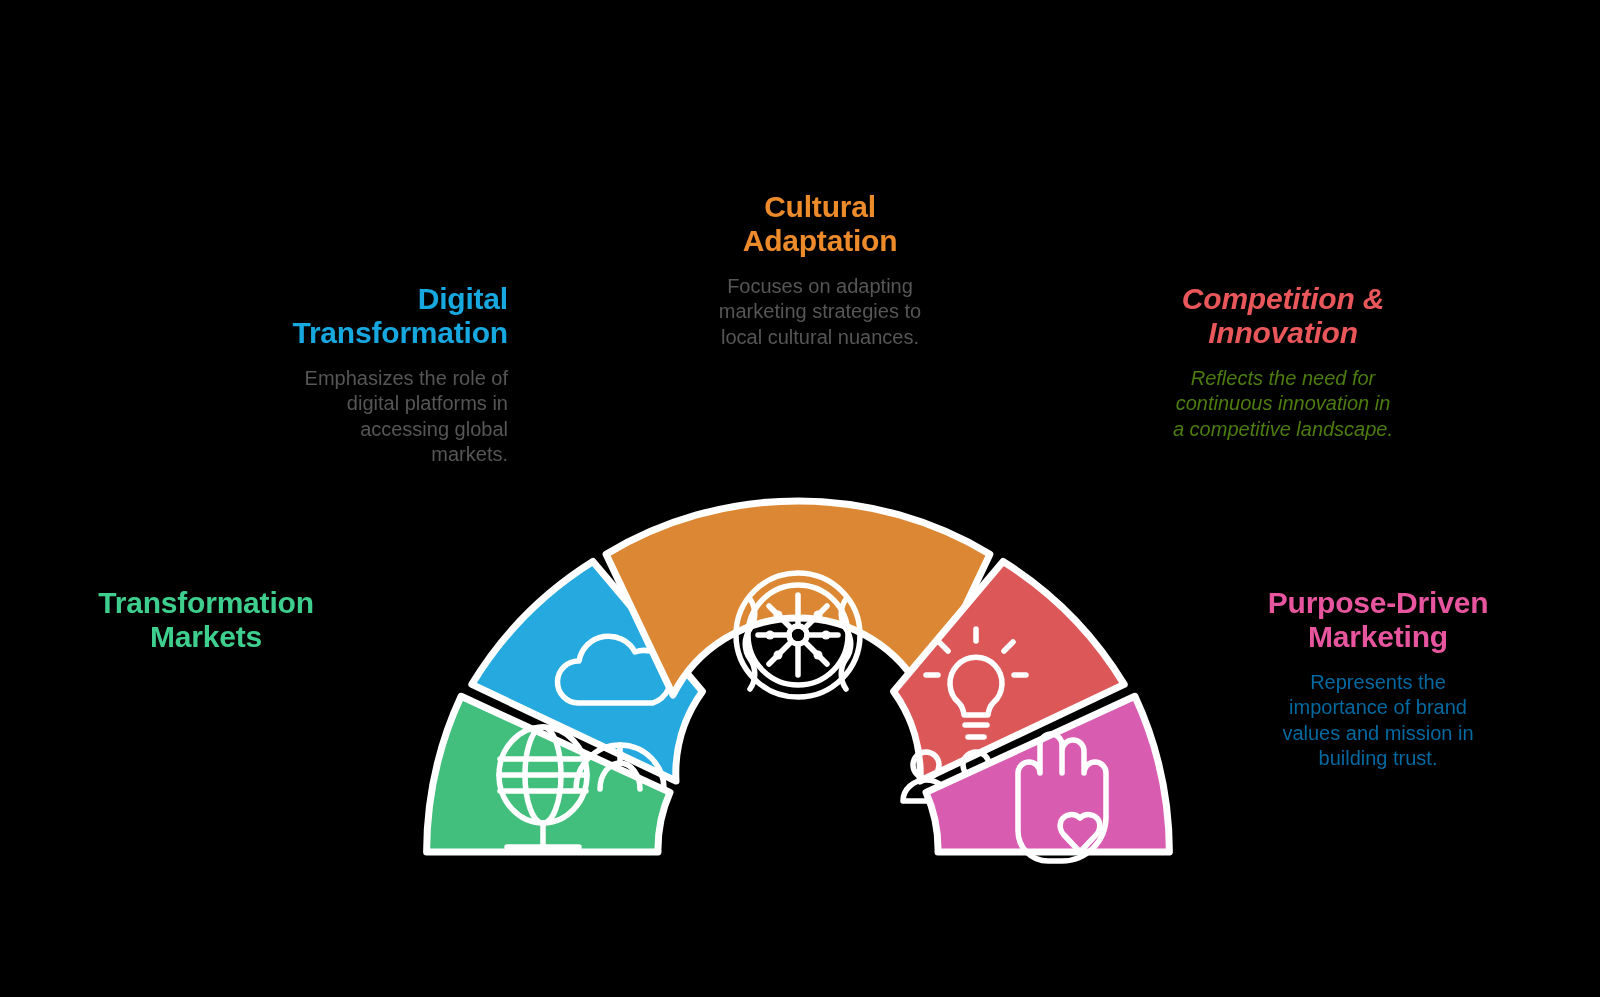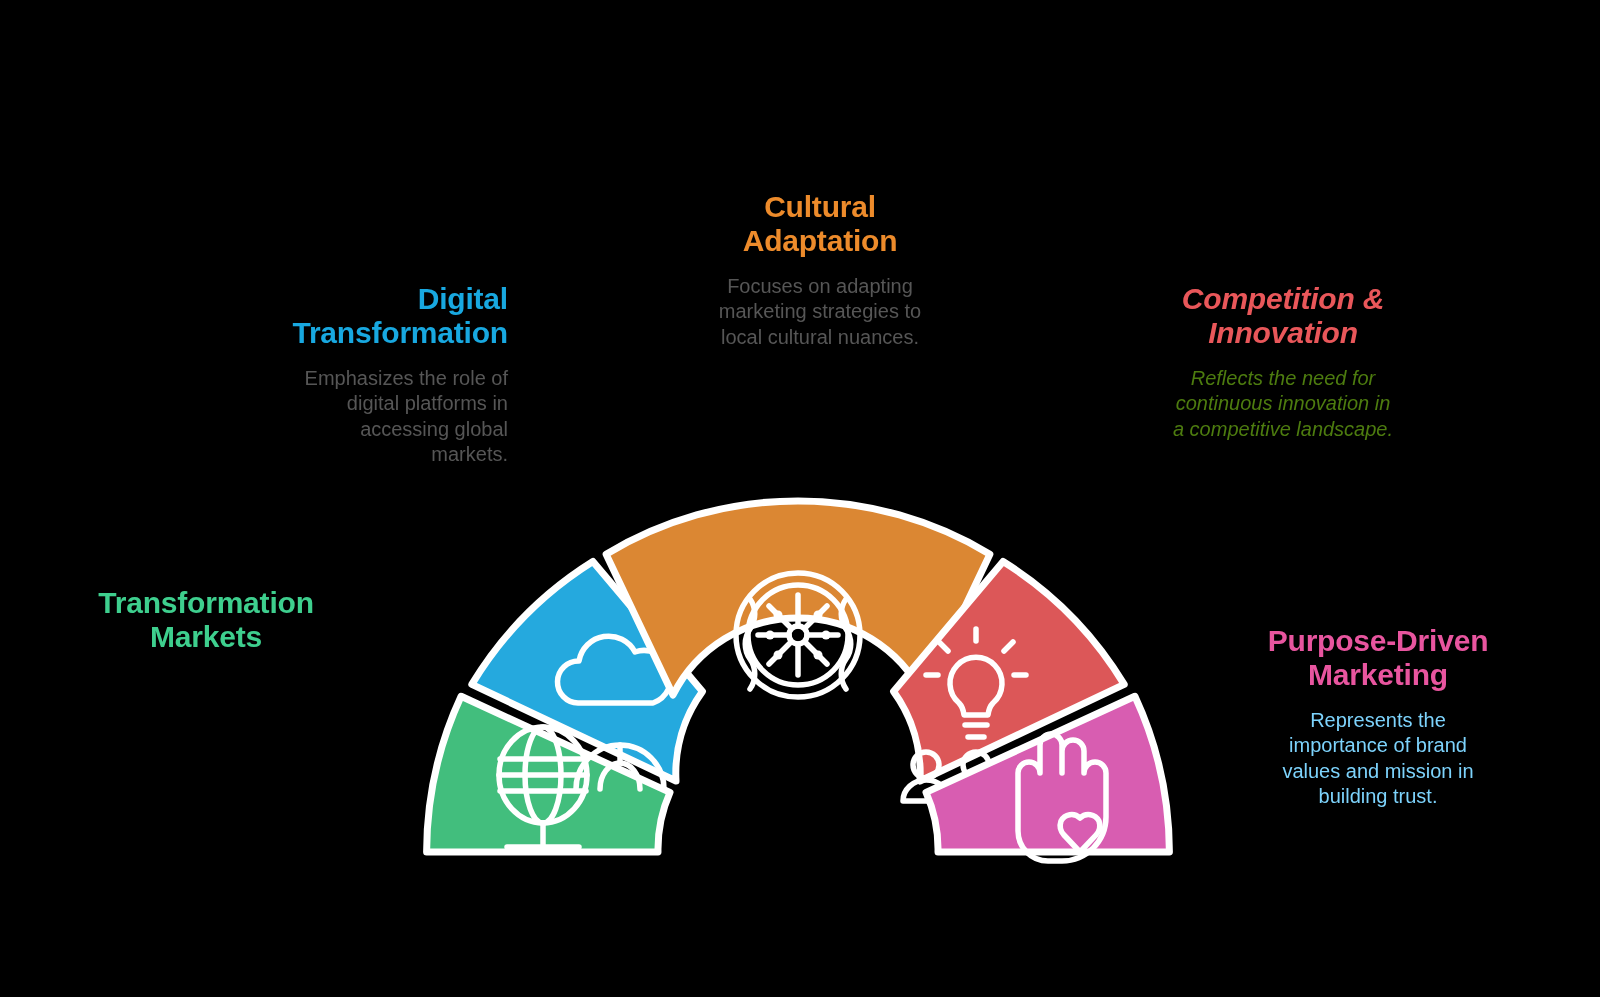--- a/index.html
+++ b/index.html
@@ -41,21 +41,21 @@
     color: #565656;
     margin: 0;
     white-space: pre-line;
   }
 
   
   #blk-digital        { left: 176px;  top: 282px; width: 332px; text-align: right; }
   #blk-cultural       { left: 642px;  top: 190px; width: 356px; }
   #blk-competition    { left: 1112px; top: 282px; width: 342px; font-style: italic; }
   #blk-interconnected { left: 36px;   top: 586px; width: 340px; }
-  #blk-purpose        { left: 1208px; top: 586px; width: 340px; margin-top: 38px; }
+  #blk-purpose        { left: 1208px; top: 586px; width: 340px; }
 
   
   #arc-wrap {
     position: absolute;
     left: 398px;
     top: 455px;
     width: 800px;
     height: 420px;
   }
   #arc-svg { display: block; }
@@ -104,21 +104,21 @@
   </div>
 
   <div class="block" id="blk-interconnected">
     <h2 class="title" style="color:#3ecf8e">Transformation
 Markets</h2>
   </div>
 
   <div class="block" id="blk-purpose">
     <h2 class="title" style="color:#e8559f">Purpose-Driven
 Marketing</h2>
-    <p class="desc" style="color: #7dd3fc;">Represents the
+    <p class="desc" style="color: #0369a1;">Represents the
 importance of brand
 values and mission in
 building trust.</p>
   </div>
 
   <div id="arc-wrap">
     <svg id="arc-svg" width="800" height="420" viewBox="0 0 800 420" xmlns="http://www.w3.org/2000/svg">
 
       <g>
         <path class="seg-path" fill="#42be7d" d="M 28.6 397

